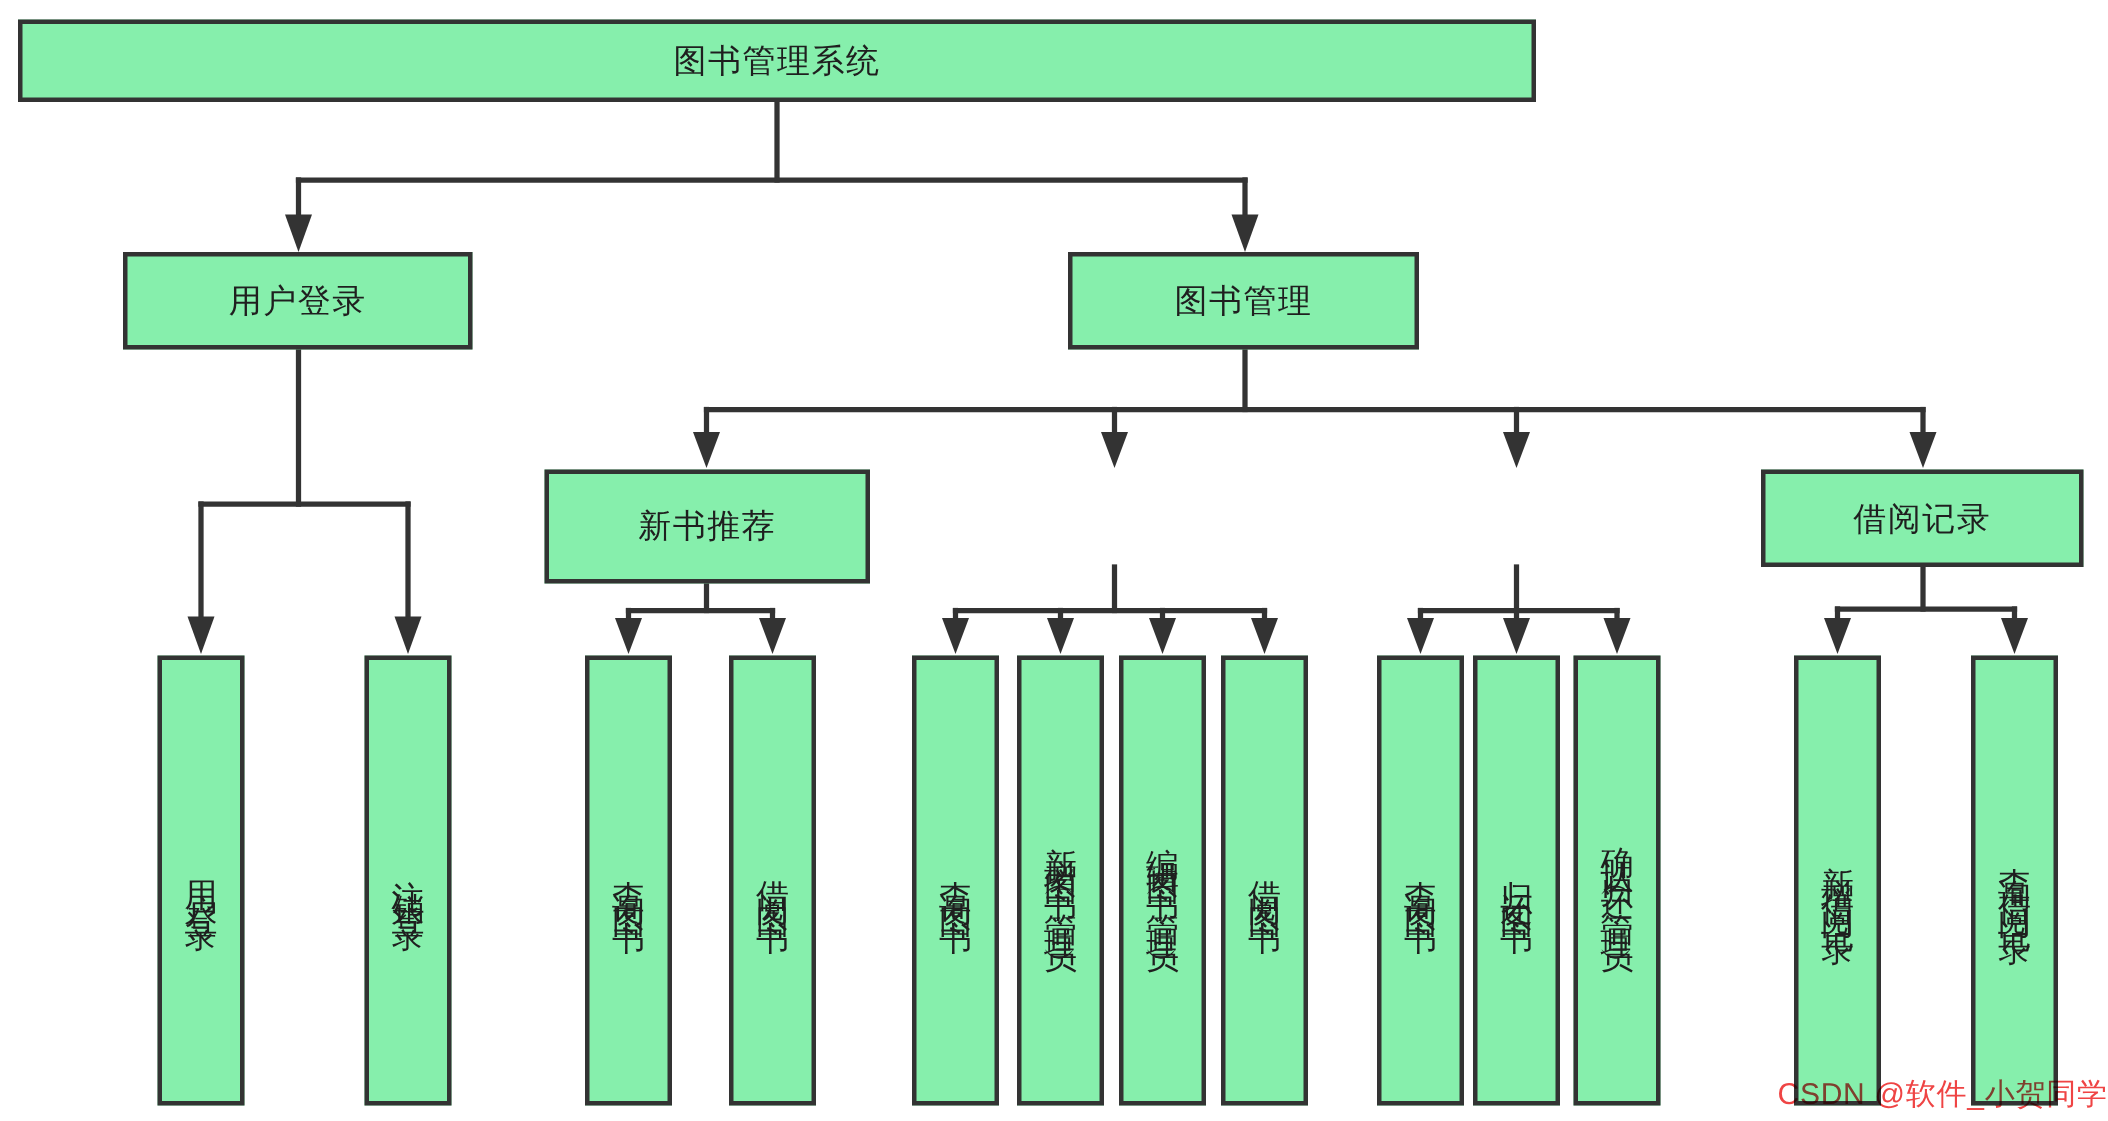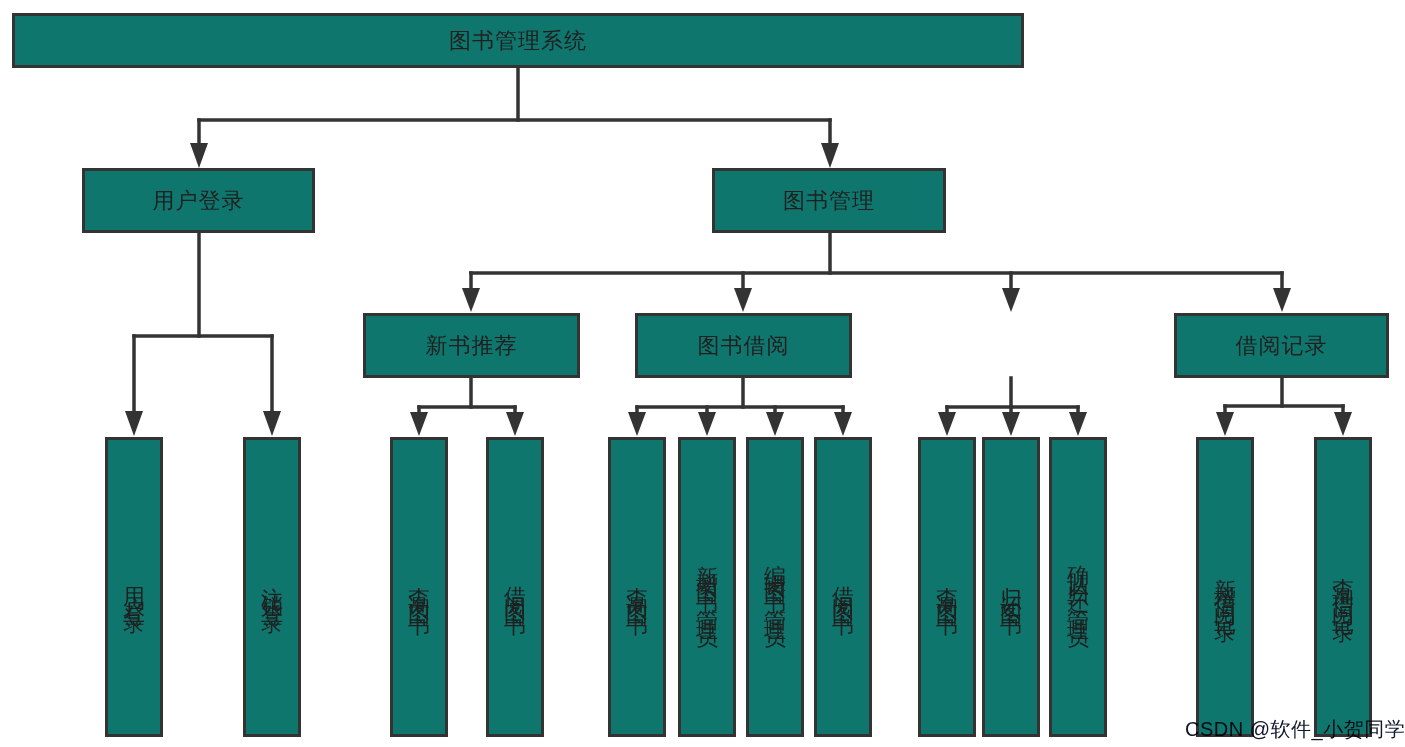--- a/index.html
+++ b/index.html
@@ -7,21 +7,21 @@
     position:relative;
     width:1405px;height:747px;
     background:#ffffff;
     font-family:"Liberation Sans", sans-serif;
     overflow:hidden;
   }
   #connectors{position:absolute;left:0;top:0;z-index:1;}
   .box{
     position:absolute;
     box-sizing:border-box;
-    background:#0f766e;
+    background:#86efac;
     border:3px solid #333333;
     display:flex;
     align-items:center;
     justify-content:center;
     z-index:2;
   }
   .hlabel{
     font-size:22px;
     color:#1f1f1f;
     letter-spacing:1px;
@@ -35,21 +35,21 @@
     line-height:1;
     color:#1f1f1f;
     white-space:nowrap;
   }
   .watermark{
     position:absolute;
     left:1185px;
     top:716px;
     font-size:20px;
     letter-spacing:0.5px;
-    color:#0f172a;
+    color:#ef4444;
     mix-blend-mode:multiply;
     z-index:5;
     white-space:nowrap;
   }
 </style>
 </head>
 <body>
 
 <div id="canvas">
 
@@ -123,25 +123,22 @@
     <span class="hlabel">图书管理系统</span>
   </div>
 
   <div class="box" style="left:82px;top:168px;width:233px;height:65px;">
     <span class="hlabel">用户登录</span>
   </div>
   <div class="box" style="left:712px;top:168px;width:234px;height:65px;">
     <span class="hlabel">图书管理</span>
   </div>
 
-  <div class="box" style="left:363px;top:313px;width:217px;height:65px;">
+  <div class="box" style="left:363px;top:313px;width:217px;height:76px;">
     <span class="hlabel">新书推荐</span>
-  </div>
-  <div class="box" style="left:635px;top:313px;width:217px;height:65px;">
-    <span class="hlabel">图书借阅</span>
   </div>
   <div class="box" style="left:1174px;top:313px;width:215px;height:65px;">
     <span class="hlabel">借阅记录</span>
   </div>
 
   <div class="box" style="left:105px;top:437px;width:58px;height:300px;">
     <span class="vlabel">用户登录</span>
   </div>
   <div class="box" style="left:243px;top:437px;width:58px;height:300px;">
     <span class="vlabel">注销登录</span>

